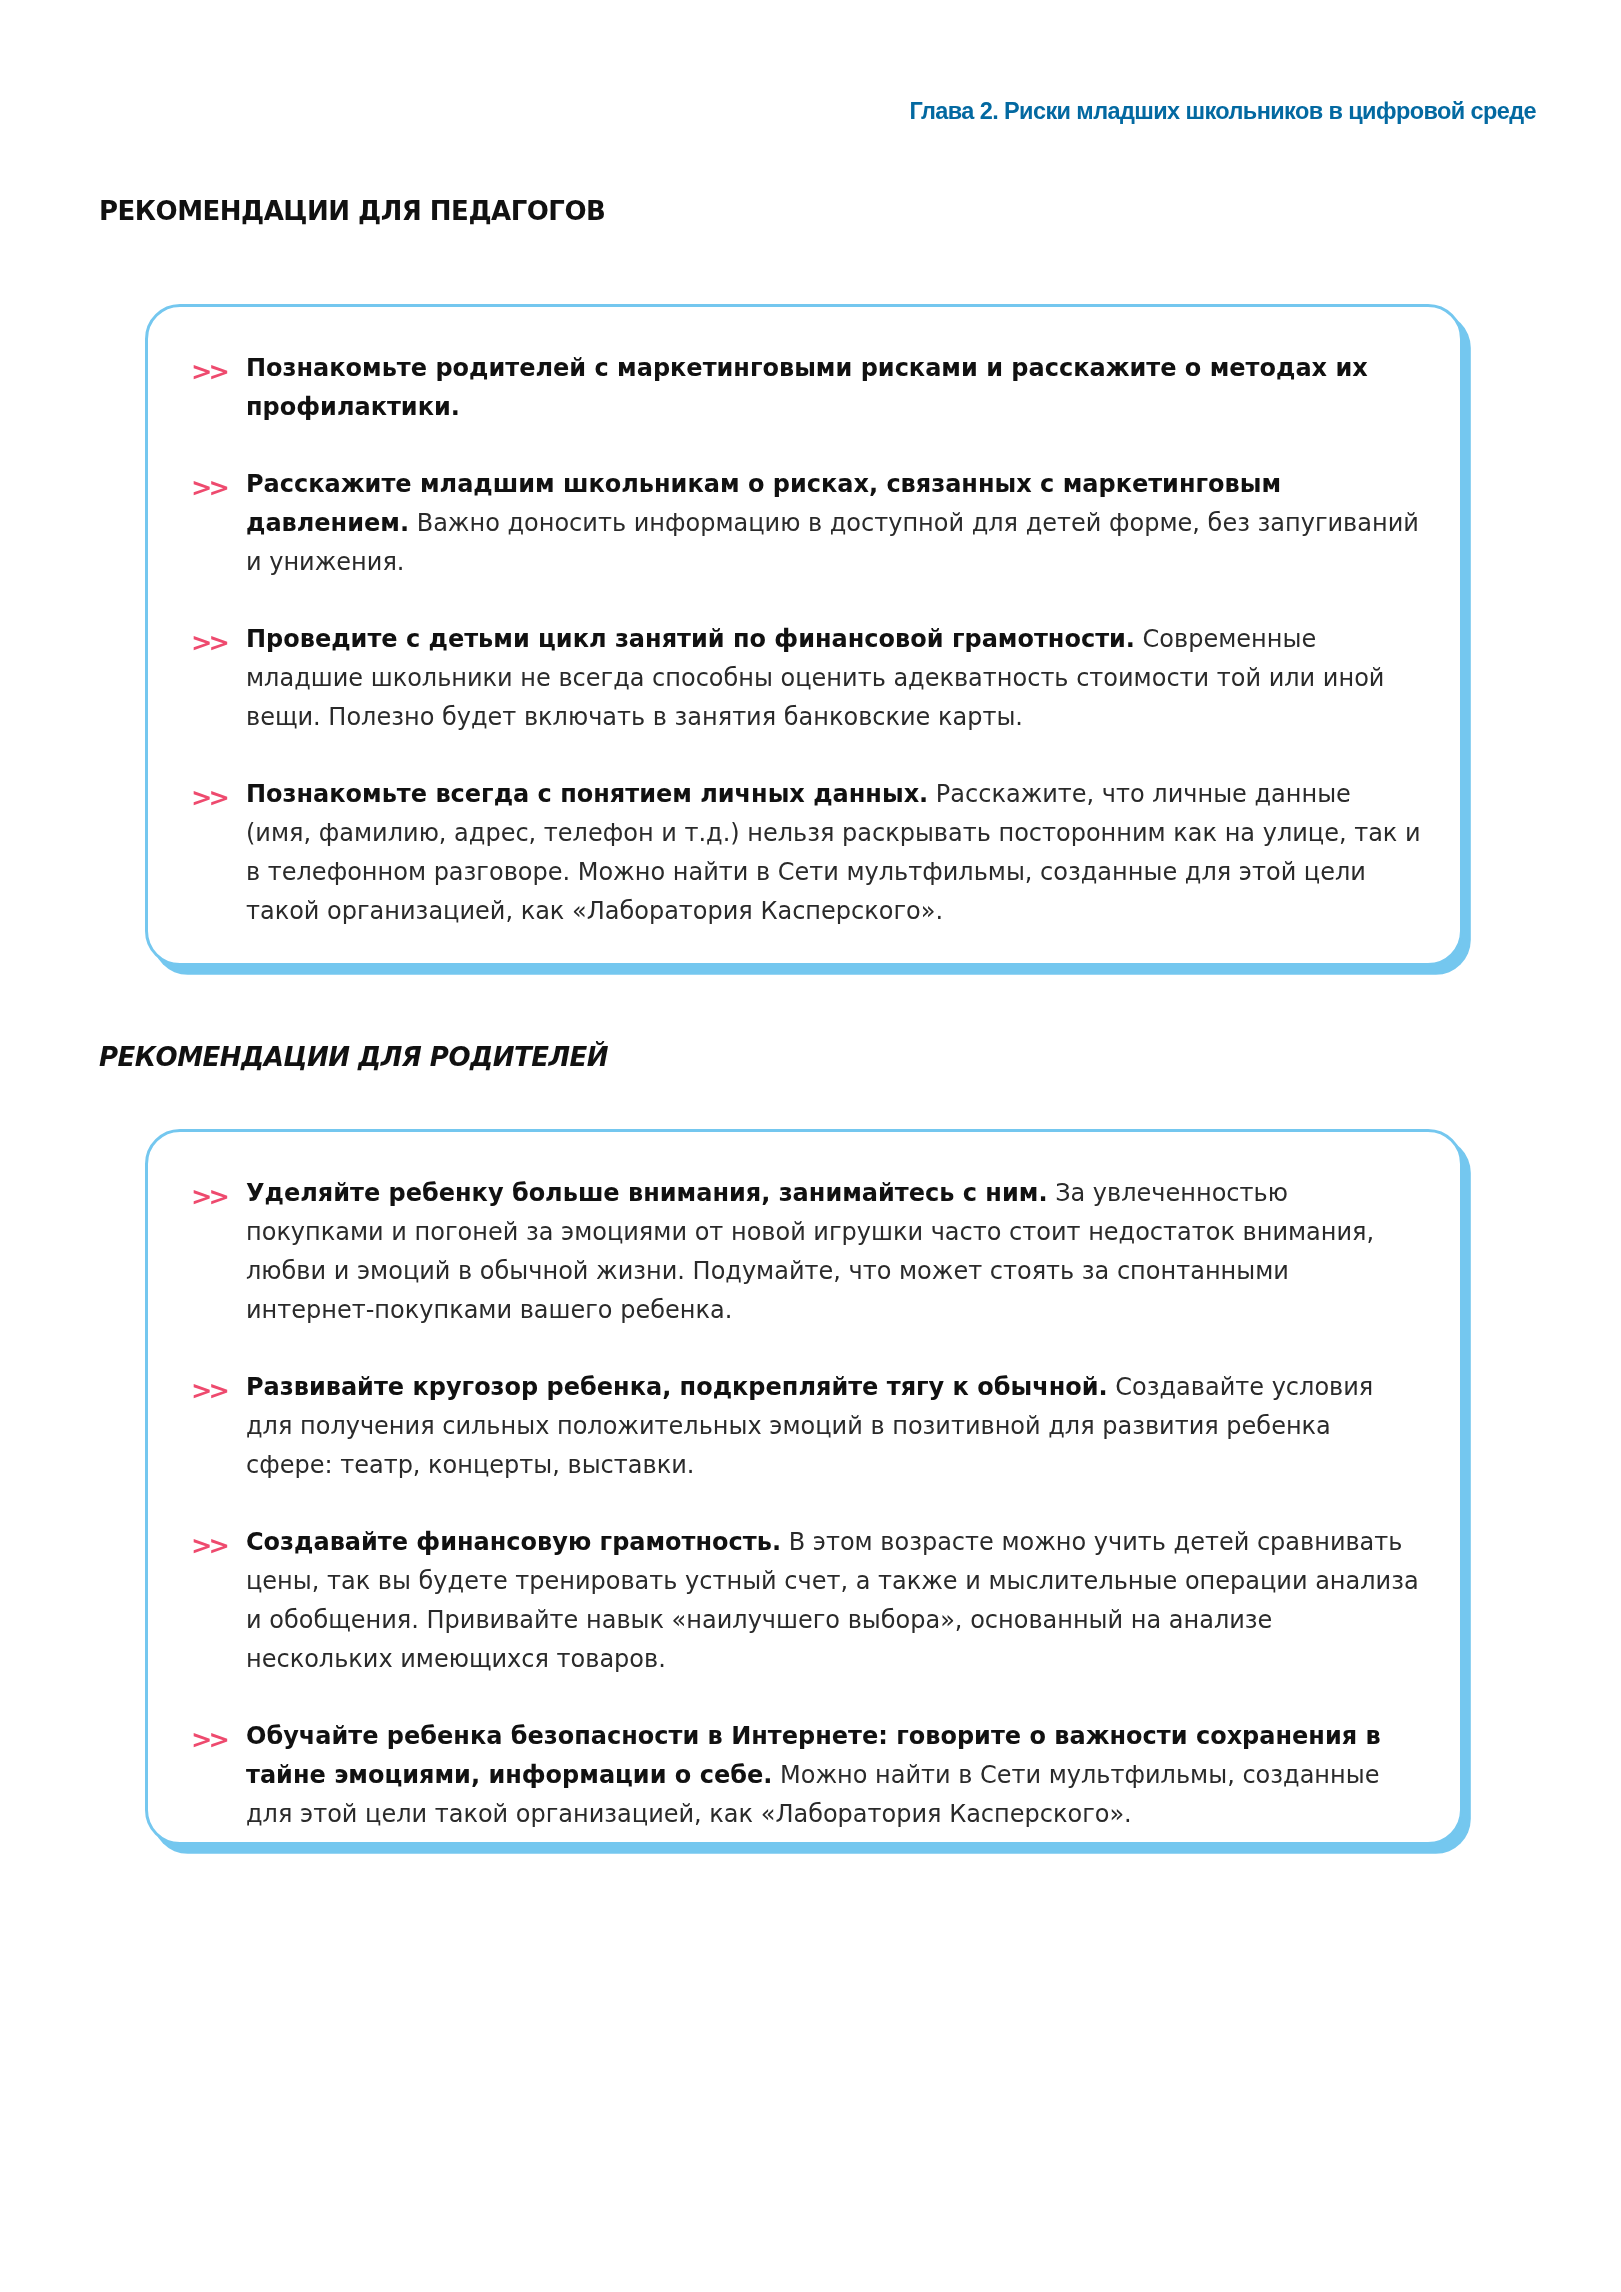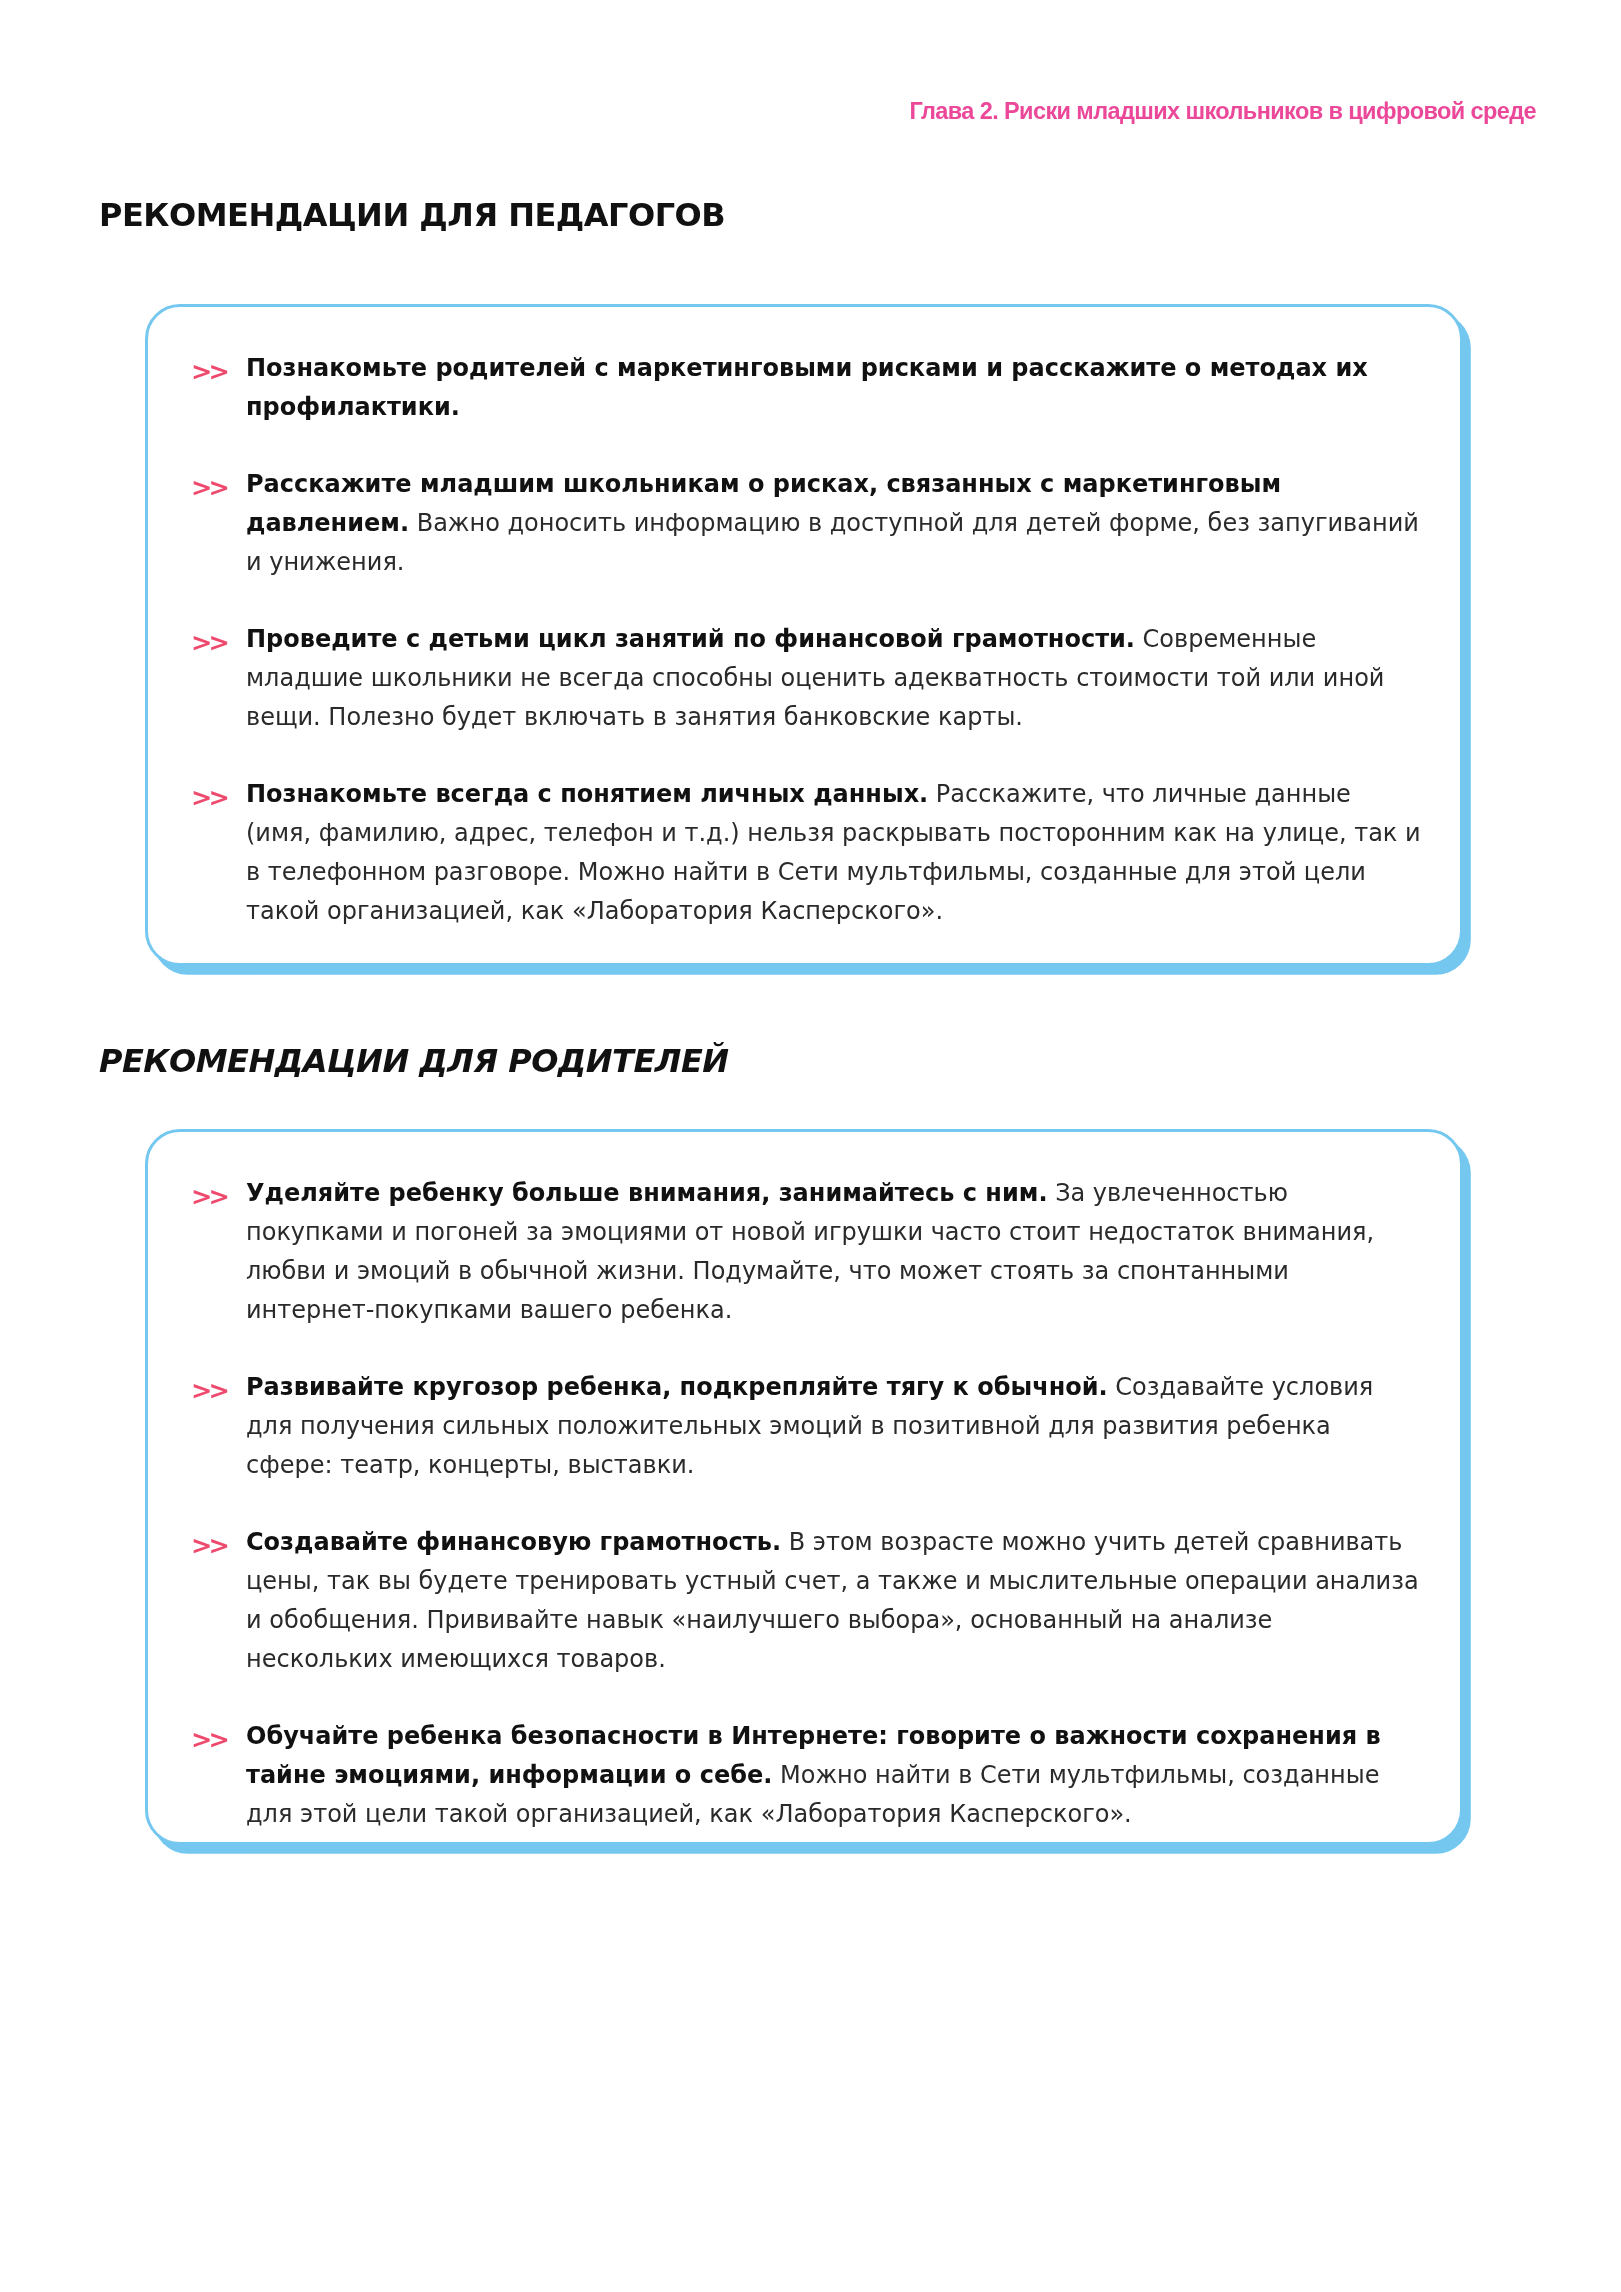--- a/index.html
+++ b/index.html
@@ -16,28 +16,28 @@
       overflow: hidden;
     }
     .running-header {
       position: absolute;
       top: 98px;
       right: 85px;
       font-family: "Liberation Sans", sans-serif;
       font-weight: bold;
       font-size: 23.5px;
       letter-spacing: -0.6px;
-      color: #ec4899;
+      color: #0369a1;
     }
     .section-title {
       position: absolute;
       left: 99px;
       font-family: "DejaVu Sans", sans-serif;
       font-weight: bold;
-      font-size: 32px;
+      font-size: 26px;
       letter-spacing: -0.5px;
       color: #111;
       margin: 0;
       text-align: center;
     }
     #title-teachers { top: 196px; }
     #title-parents { top: 1042px; font-style: italic; }
 
     .card {
       position: absolute;

